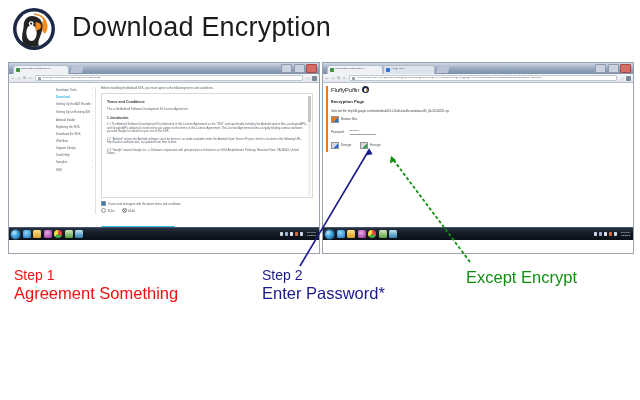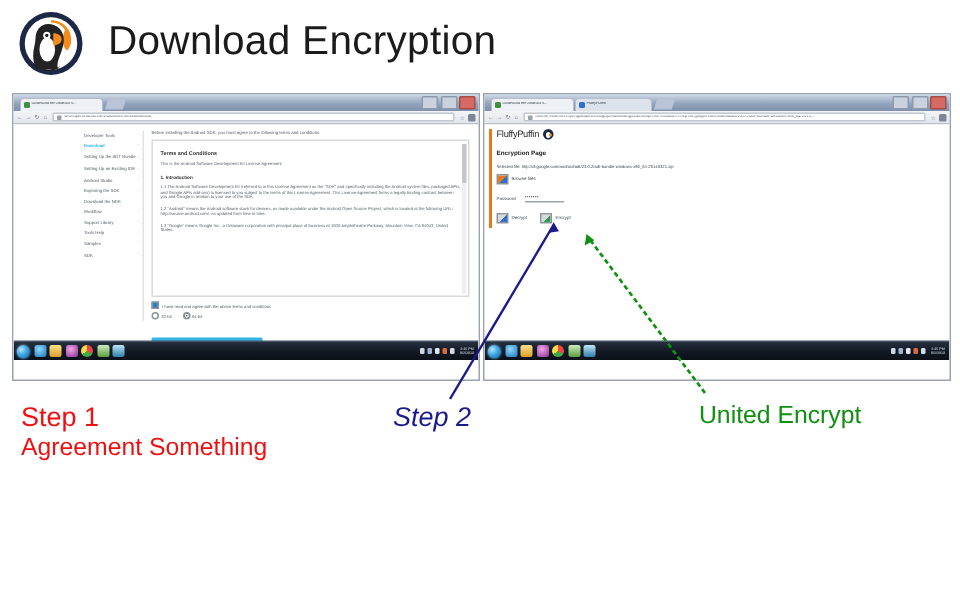--- a/index.html
+++ b/index.html
@@ -148,24 +148,24 @@
     width:9px;height:9px;border-radius:50%;flex:0 0 auto;
     background:radial-gradient(circle at 35% 32%,#b8e4ff 0%,#3da4e0 45%,#1467a8 100%);
     box-shadow:0 0 2px rgba(120,200,255,.8);
   }
   .tb-tray{margin-left:auto;display:flex;align-items:center;gap:1.5px;padding-right:1px;}
   .tb-tiny{width:3.5px;height:3.5px;border-radius:.8px;}
   .tb-clock{color:#dfe7f2;font-size:2.4px;text-align:center;line-height:1.25;padding-left:2px;}
 
   
   .step{position:absolute;line-height:1.14;white-space:nowrap;}
-  .step .l1{font-size:18px;}
+  .step .l1{font-size:14px;}
   .step .l2{font-size:16.5px;}
   #step1{left:14px;top:268px;color:#ee1111;}
-  #step2{left:262px;top:268px;color:#1a1a8c;font-style:italic;}
+  #step2{left:262px;top:268px;color:#1a1a8c;}
   #step3{left:466px;top:268px;color:#109010;}
   .note{
     position:absolute;left:268px;top:356px;width:360px;
     color:#1a1a8c;font-size:11.5px;line-height:1.42;text-align:center;
   }
   .arrows{position:absolute;left:0;top:0;width:640px;height:400px;pointer-events:none;}
 </style>
 </head>
 <body>
 
@@ -429,19 +429,20 @@
       <polygon points="391,156 389.8,163.6 396.2,160.2" fill="#109010"></polygon>
     </g>
   </svg>
 
   <div class="step" id="step1">
     <div class="l1">Step 1</div>
     <div class="l2">Agreement Something</div>
   </div>
   <div class="step" id="step2">
     <div class="l1">Step 2</div>
+    <div class="l2">Enter Password*</div>
   </div>
   <div class="step" id="step3">
-    <div class="l2">United Encrypt</div>
+    <div class="l2">Except Encrypt</div>
   </div>
 
 
 </div>
 
 </body></html>

